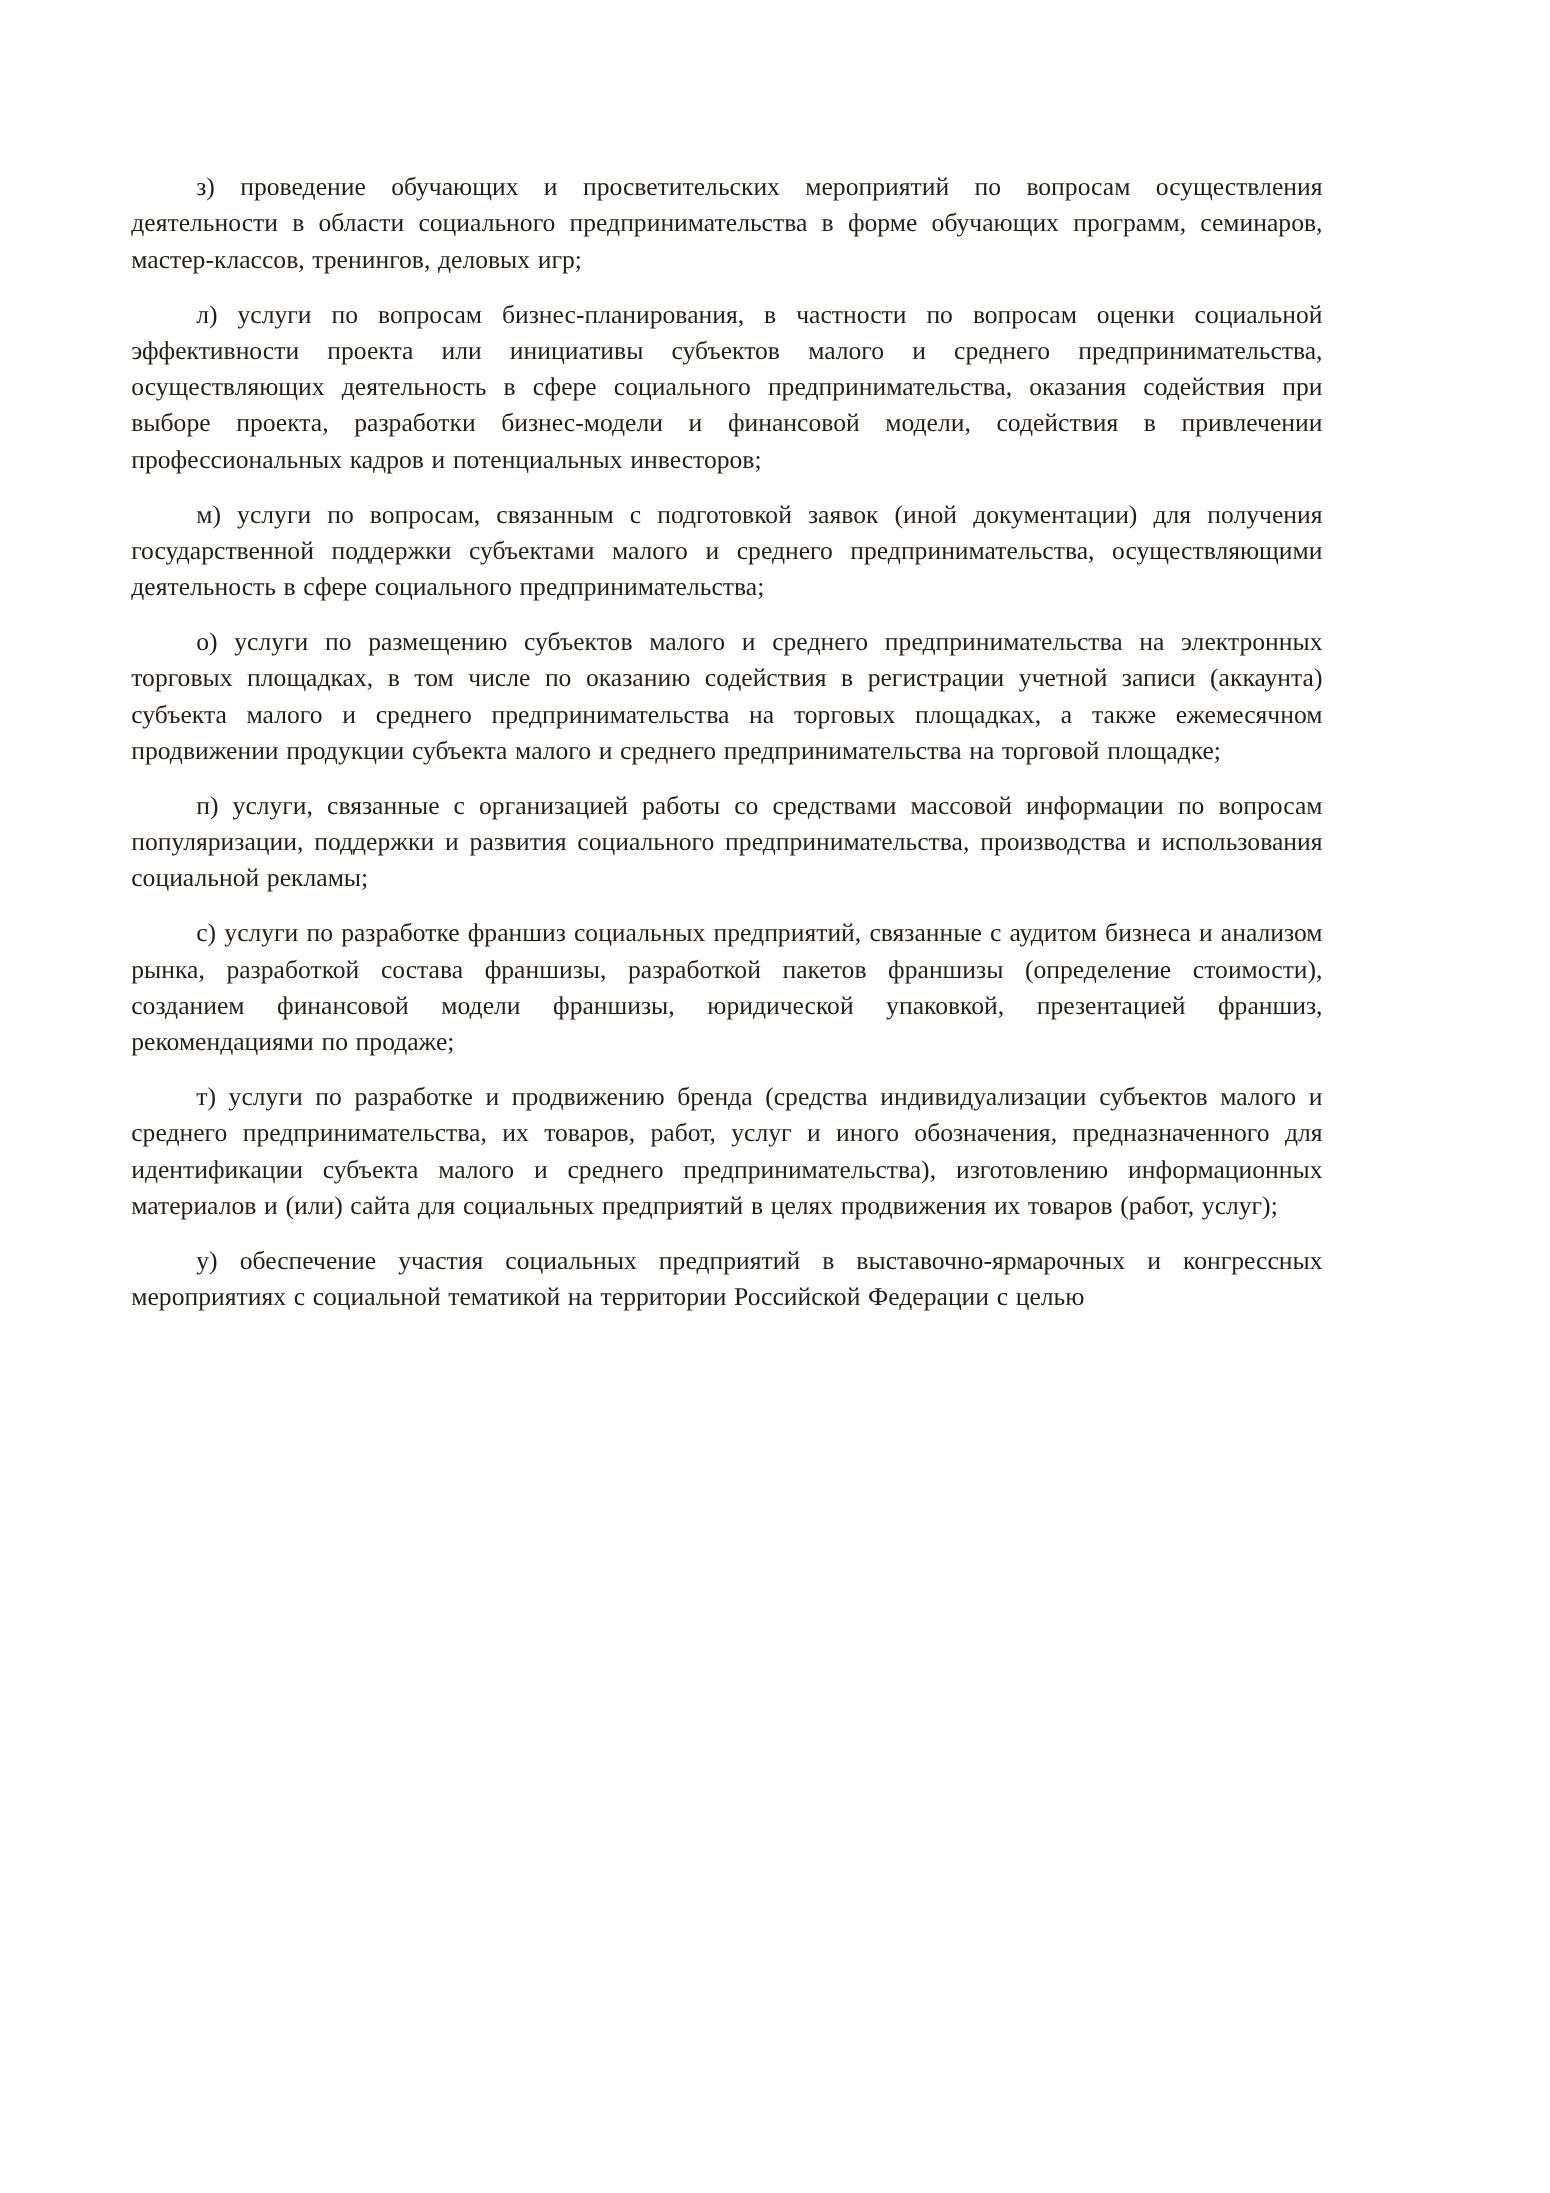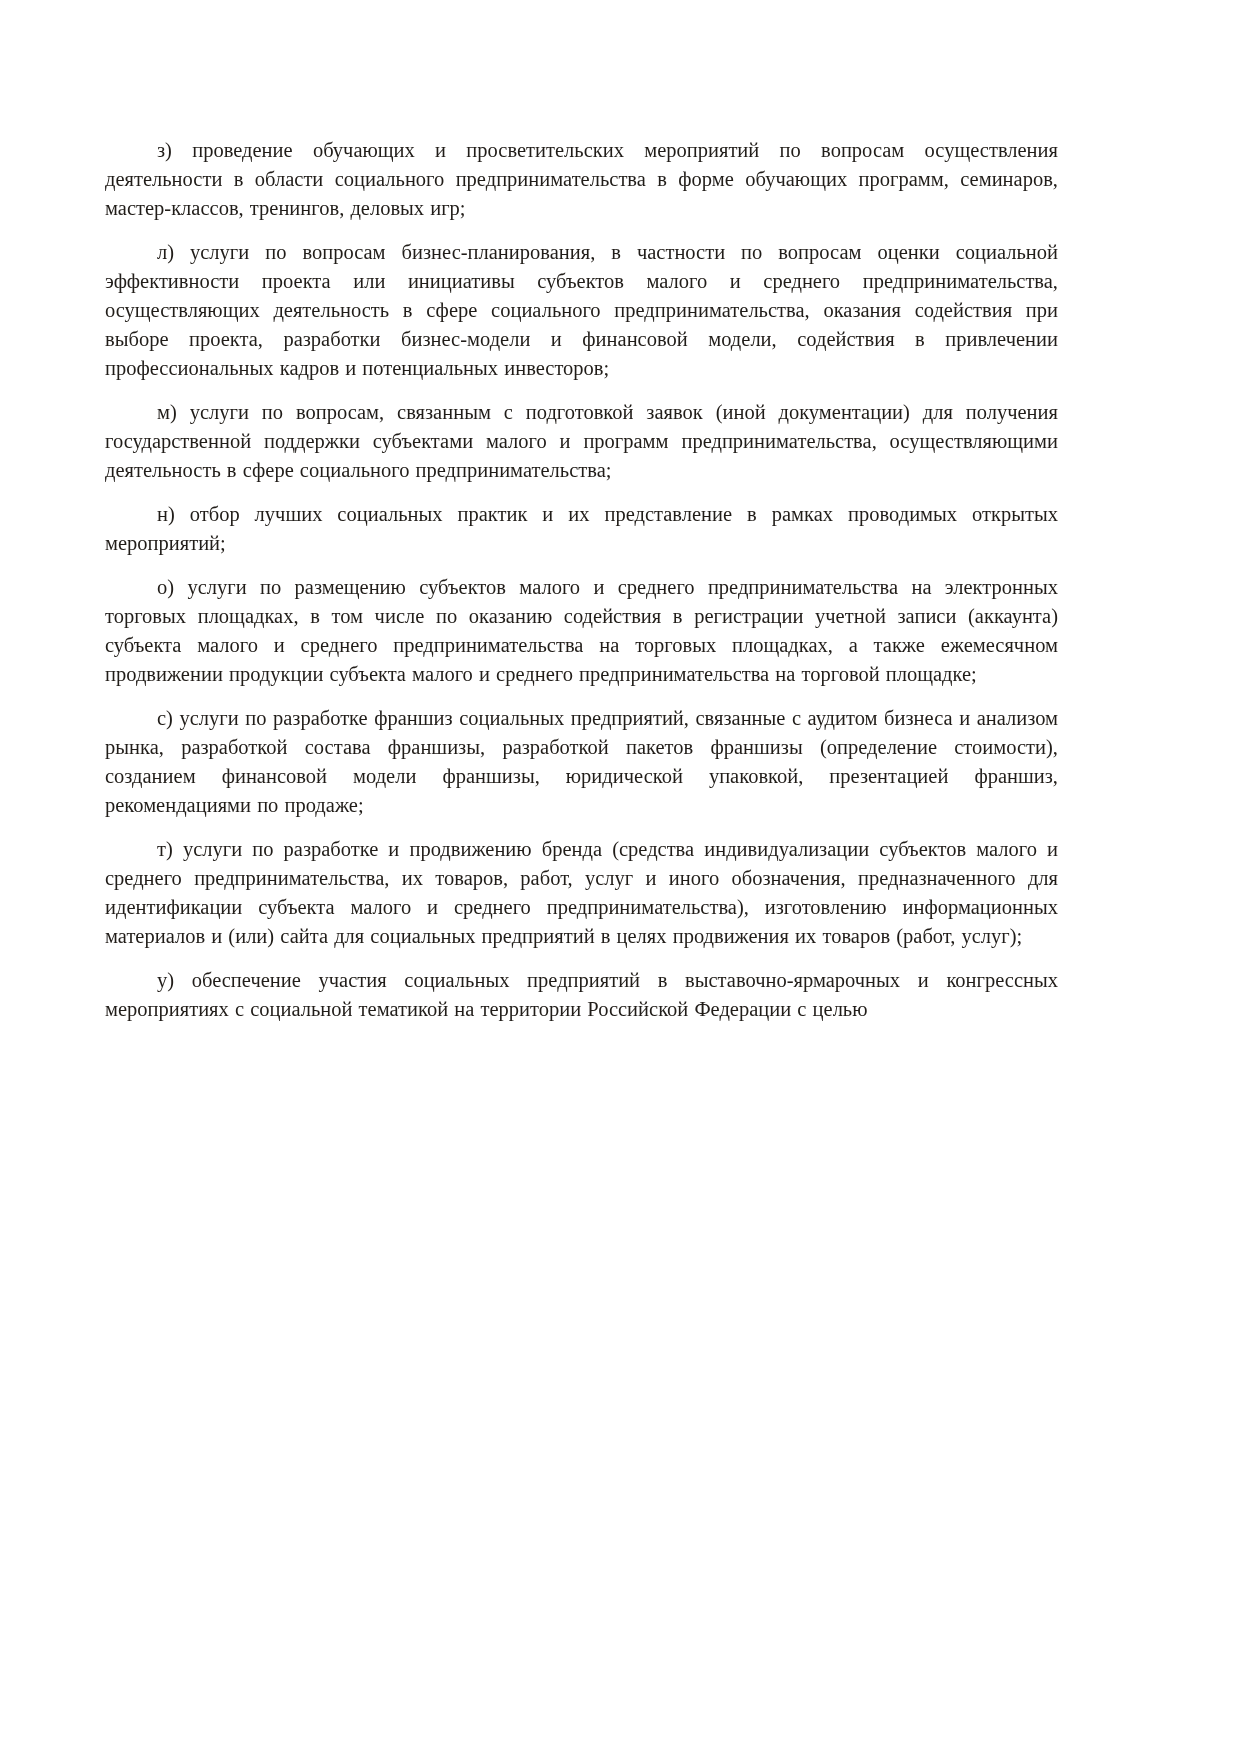--- a/index.html
+++ b/index.html
@@ -37,20 +37,20 @@
     margin-bottom: 4px;
   }
 </style>
 </head>
 <body>
 
 <div class="page">
   <div class="content">
     <p>з) проведение обучающих и просветительских мероприятий по вопросам осуществления деятельности в области социального предпринимательства в форме обучающих программ, семинаров, мастер-классов, тренингов, деловых игр;</p>
     <p>л) услуги по вопросам бизнес-планирования, в частности по вопросам оценки социальной эффективности проекта или инициативы субъектов малого и среднего предпринимательства, осуществляющих деятельность в сфере социального предпринимательства, оказания содействия при выборе проекта, разработки бизнес-модели и финансовой модели, содействия в привлечении профессиональных кадров и потенциальных инвесторов;</p>
-    <p>м) услуги по вопросам, связанным с подготовкой заявок (иной документации) для получения государственной поддержки субъектами малого и программ предпринимательства, осуществляющими деятельность в сфере социального предпринимательства;</p>
-    <p>н) отбор лучших социальных практик и их представление в рамках проводимых открытых мероприятий;</p>
+    <p>м) услуги по вопросам, связанным с подготовкой заявок (иной документации) для получения государственной поддержки субъектами малого и среднего предпринимательства, осуществляющими деятельность в сфере социального предпринимательства;</p>
     <p>о) услуги по размещению субъектов малого и среднего предпринимательства на электронных торговых площадках, в том числе по оказанию содействия в регистрации учетной записи (аккаунта) субъекта малого и среднего предпринимательства на торговых площадках, а также ежемесячном продвижении продукции субъекта малого и среднего предпринимательства на торговой площадке;</p>
+    <p>п) услуги, связанные с организацией работы со средствами массовой информации по вопросам популяризации, поддержки и развития социального предпринимательства, производства и использования социальной рекламы;</p>
     <p>с) услуги по разработке франшиз социальных предприятий, связанные с аудитом бизнеса и анализом рынка, разработкой состава франшизы, разработкой пакетов франшизы (определение стоимости), созданием финансовой модели франшизы, юридической упаковкой, презентацией франшиз, рекомендациями по продаже;</p>
     <p>т) услуги по разработке и продвижению бренда (средства индивидуализации субъектов малого и среднего предпринимательства, их товаров, работ, услуг и иного обозначения, предназначенного для идентификации субъекта малого и среднего предпринимательства), изготовлению информационных материалов и (или) сайта для социальных предприятий в целях продвижения их товаров (работ, услуг);</p>
     <p>у) обеспечение участия социальных предприятий в выставочно-ярмарочных и конгрессных мероприятиях с социальной тематикой на территории Российской Федерации с целью</p>
   </div>
 </div>
 
 </body></html>

